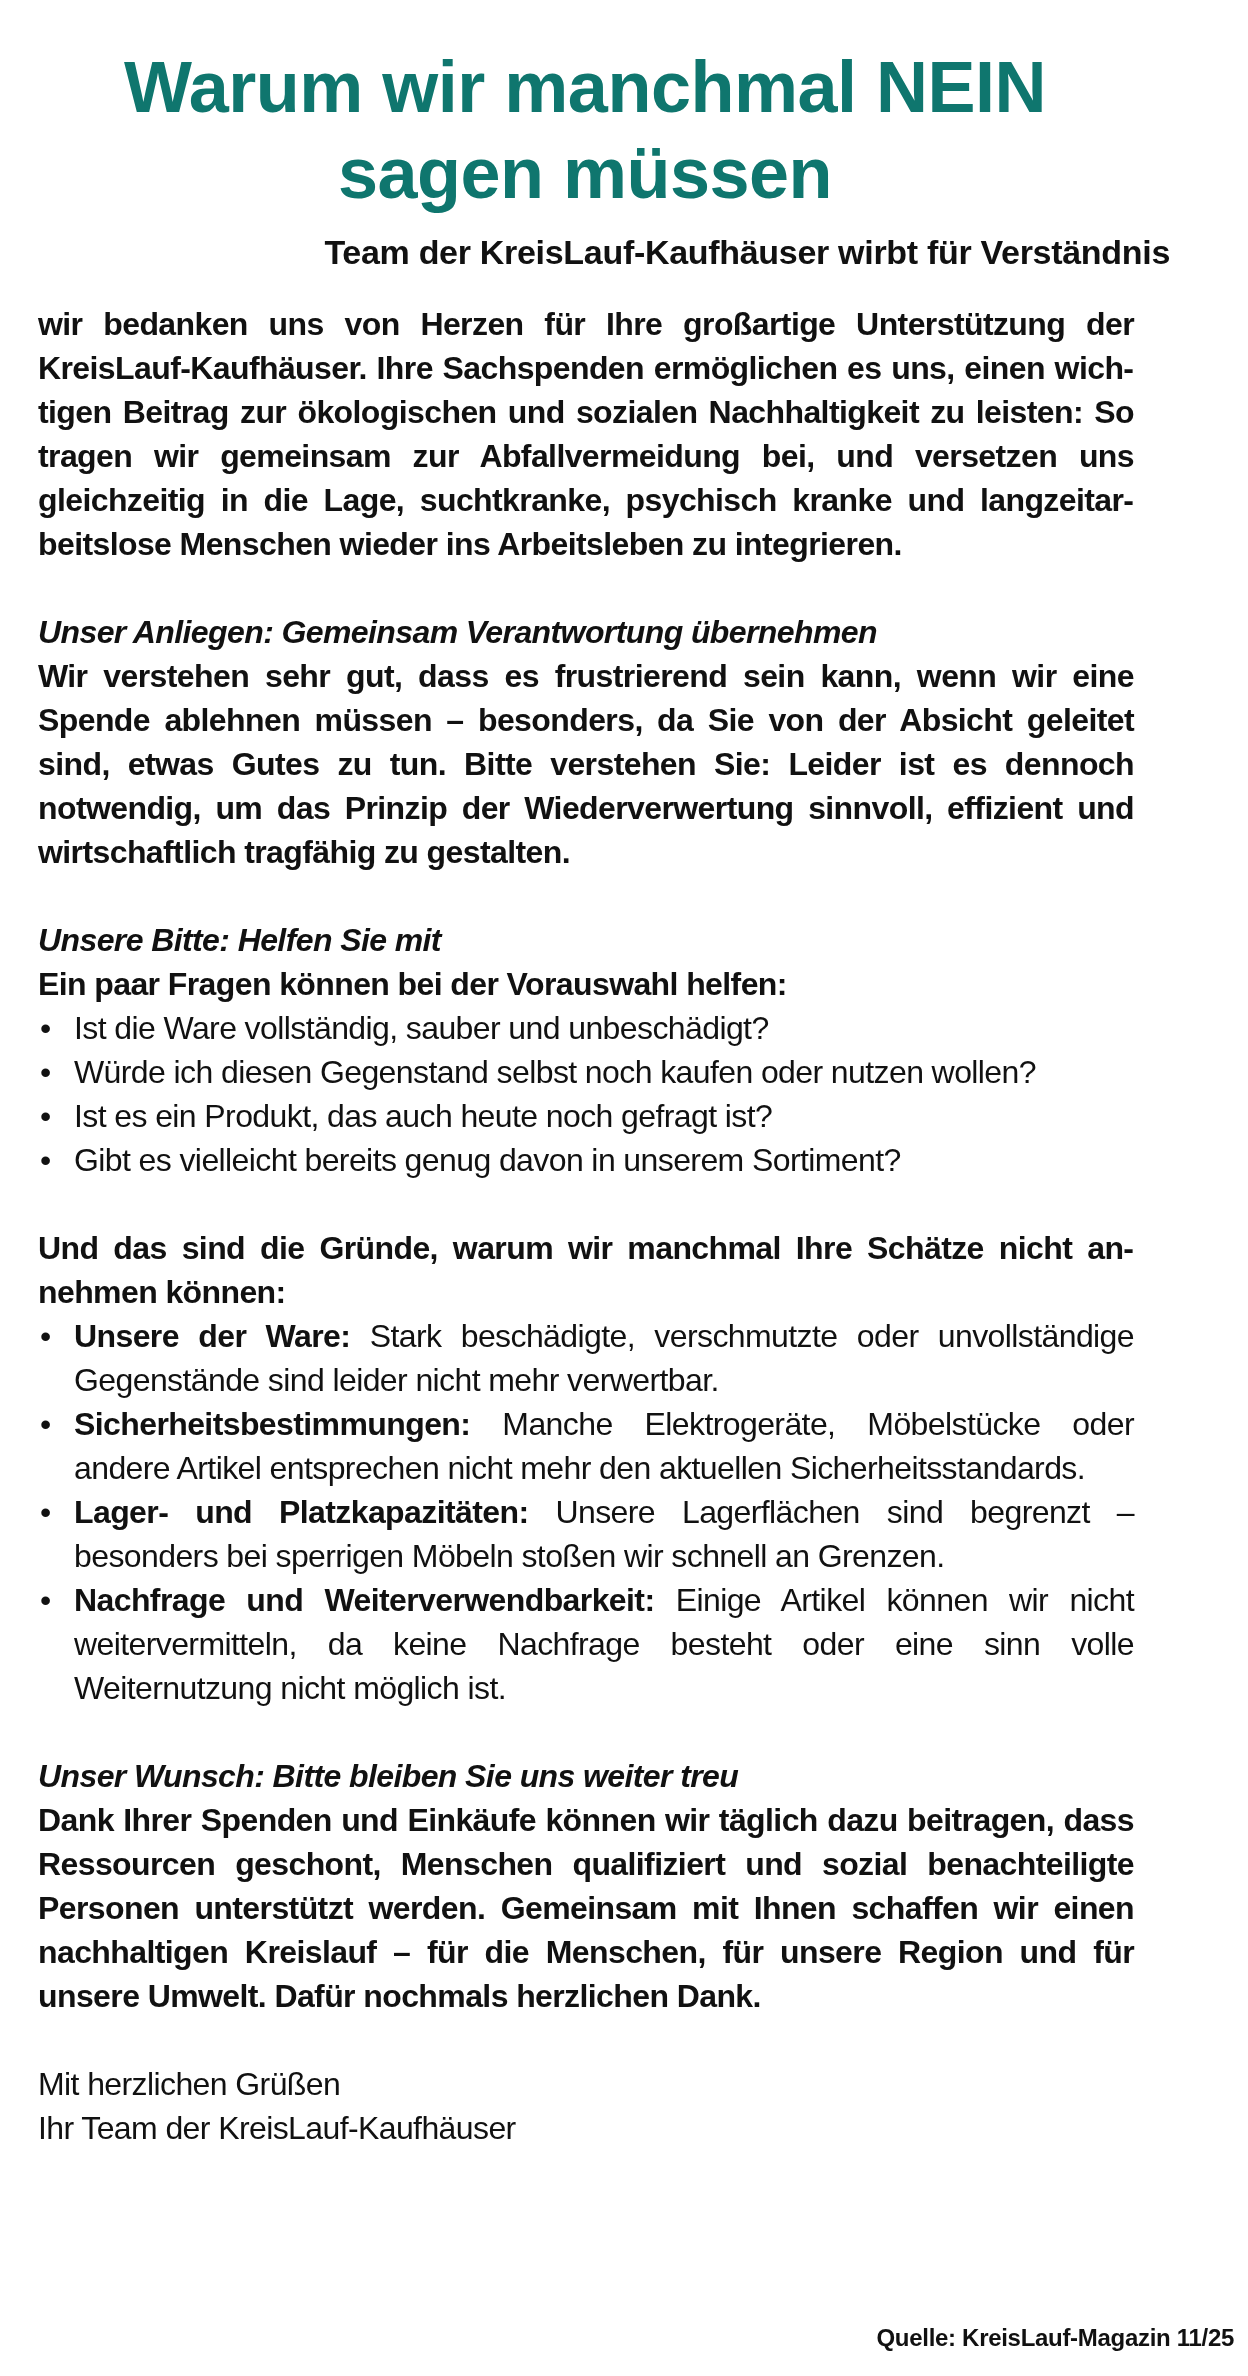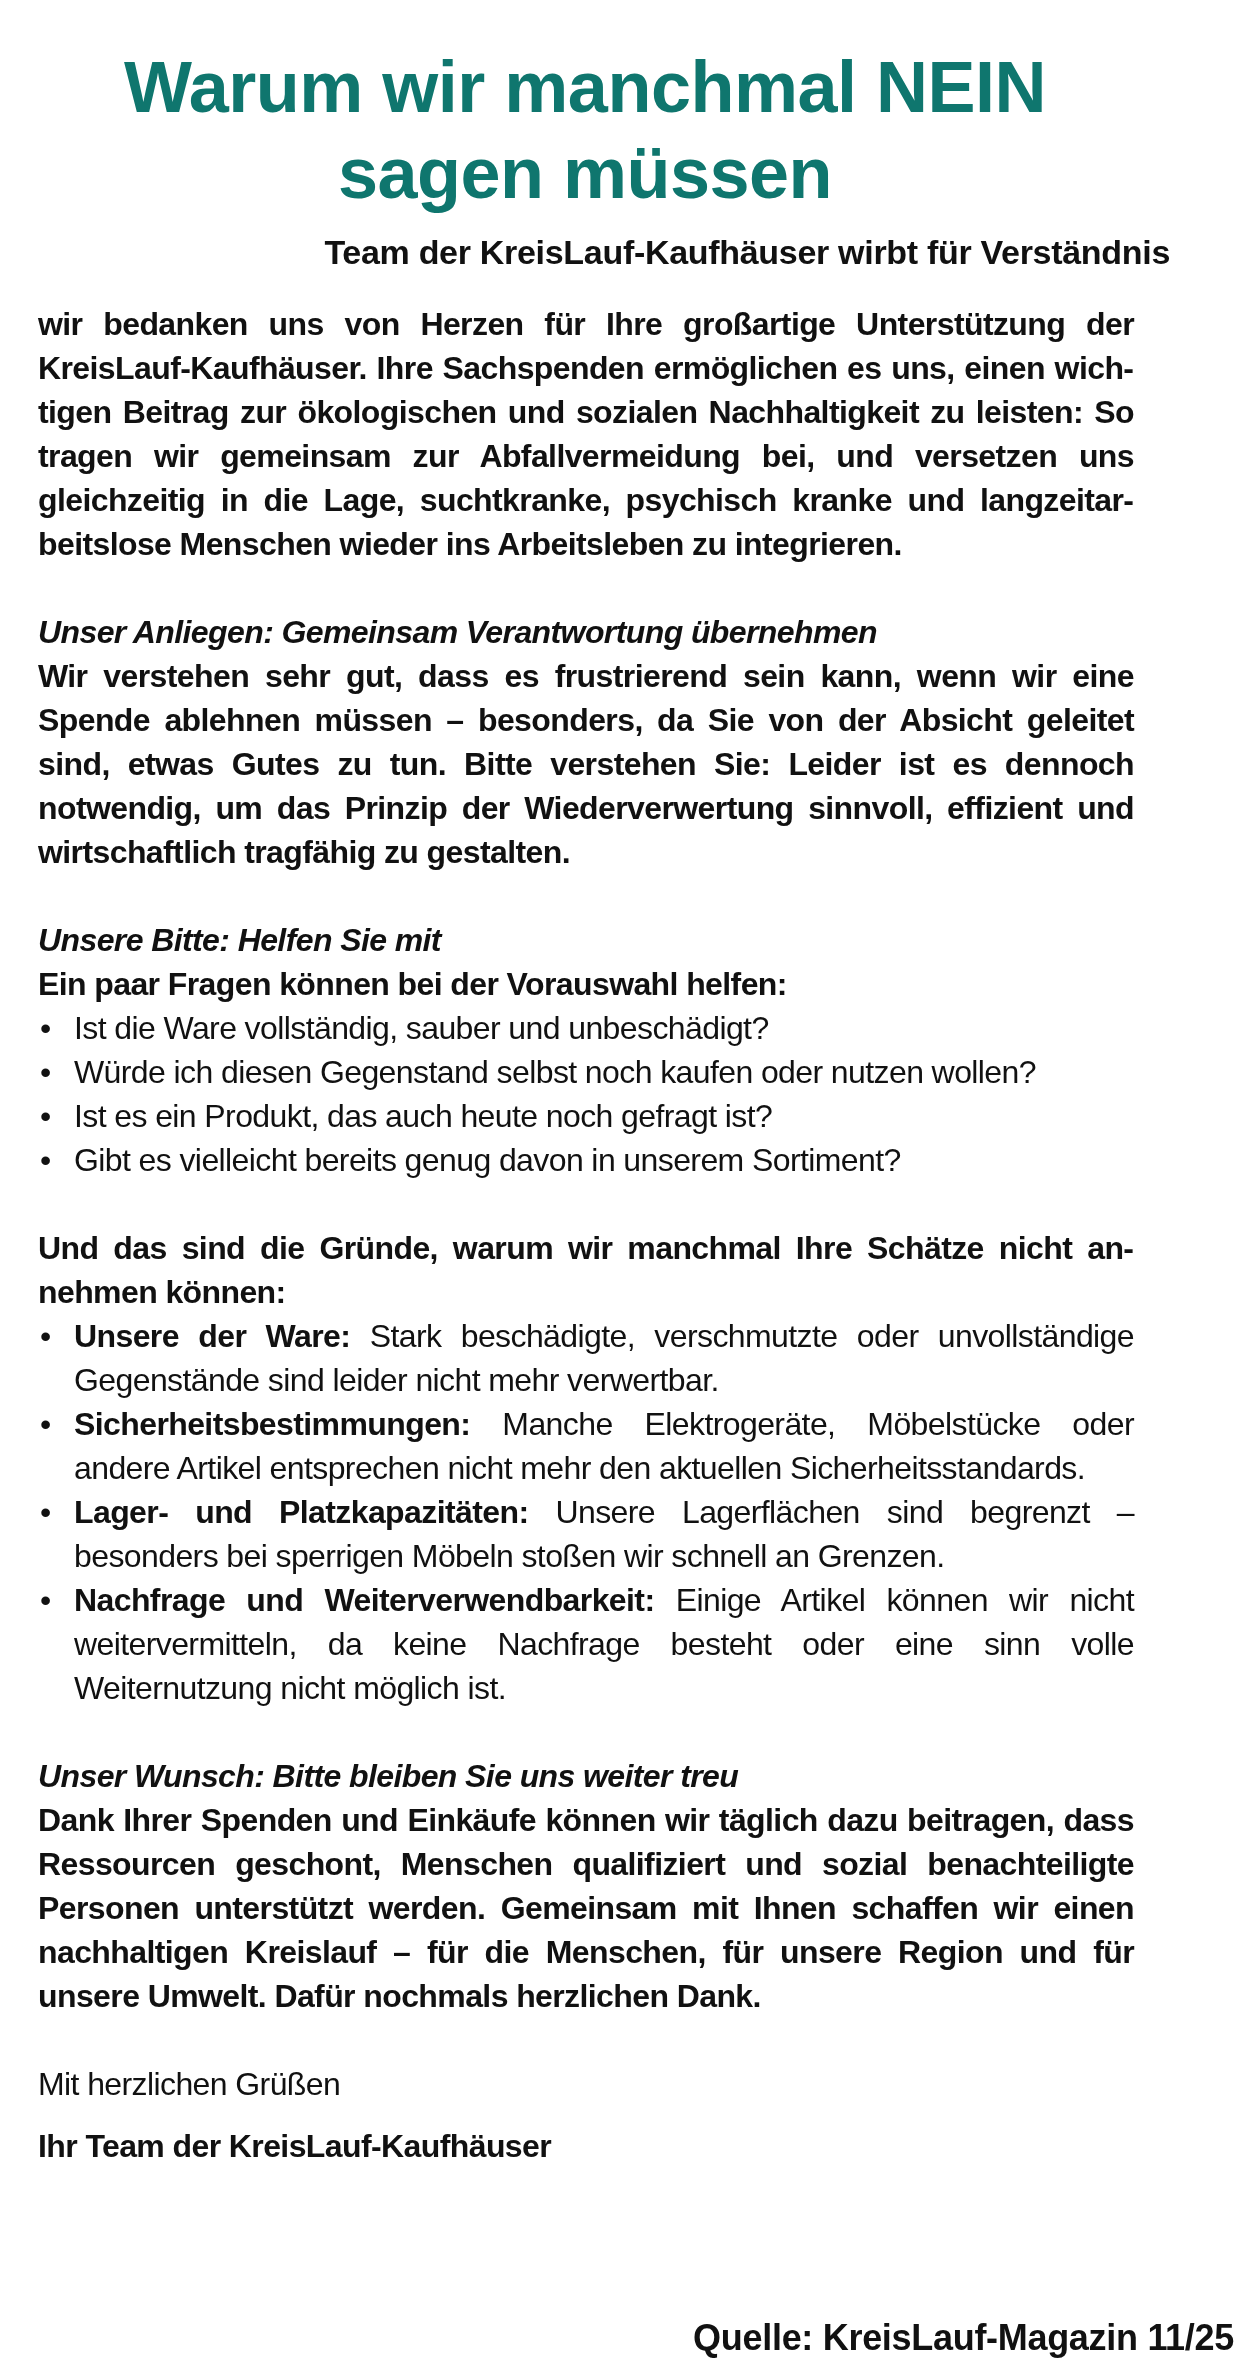--- a/index.html
+++ b/index.html
@@ -13,22 +13,22 @@
   .body { position: absolute; left: 38px; top: 302px; width: 1096px; font-size: 32px; line-height: 44px;
           letter-spacing: -0.6px; }
   .section { margin: 0 0 44px 0; }
   .section h2 { font-size: 32px; line-height: 44px; font-weight: bold; font-style: italic; margin: 0; letter-spacing: -0.6px; }
   .section p { margin: 0; text-align: justify; hyphens: manual; font-weight: bold; }
   ul.bullets { list-style: none; margin: 0; padding: 0; }
   ul.bullets li { position: relative; padding-left: 36px; text-align: justify; }
   ul.bullets li::before { content: "\2022"; position: absolute; left: 2px; top: 0; }
   ul.bullets li b { font-weight: bold; }
   .closing { margin: 0; }
-  .closing .sig { font-weight: bold; margin-top: 18px; }
-  .source { position: absolute; right: 14px; top: 2316px; font-weight: bold; font-size: 36px;
+  .closing .sig { font-weight: normal; }
+  .source { position: absolute; right: 14px; top: 2316px; font-weight: bold; font-size: 24px;
             line-height: 44px; letter-spacing: -0.3px; }
 </style>
 </head>
 <body>
 
 <h1 class="title">
   <span>Warum wir manchmal NEIN</span><br>
   <span>sagen müssen</span>
 </h1>
 <p class="subtitle">Team der KreisLauf-Kaufhäuser wirbt für Verständnis</p>

